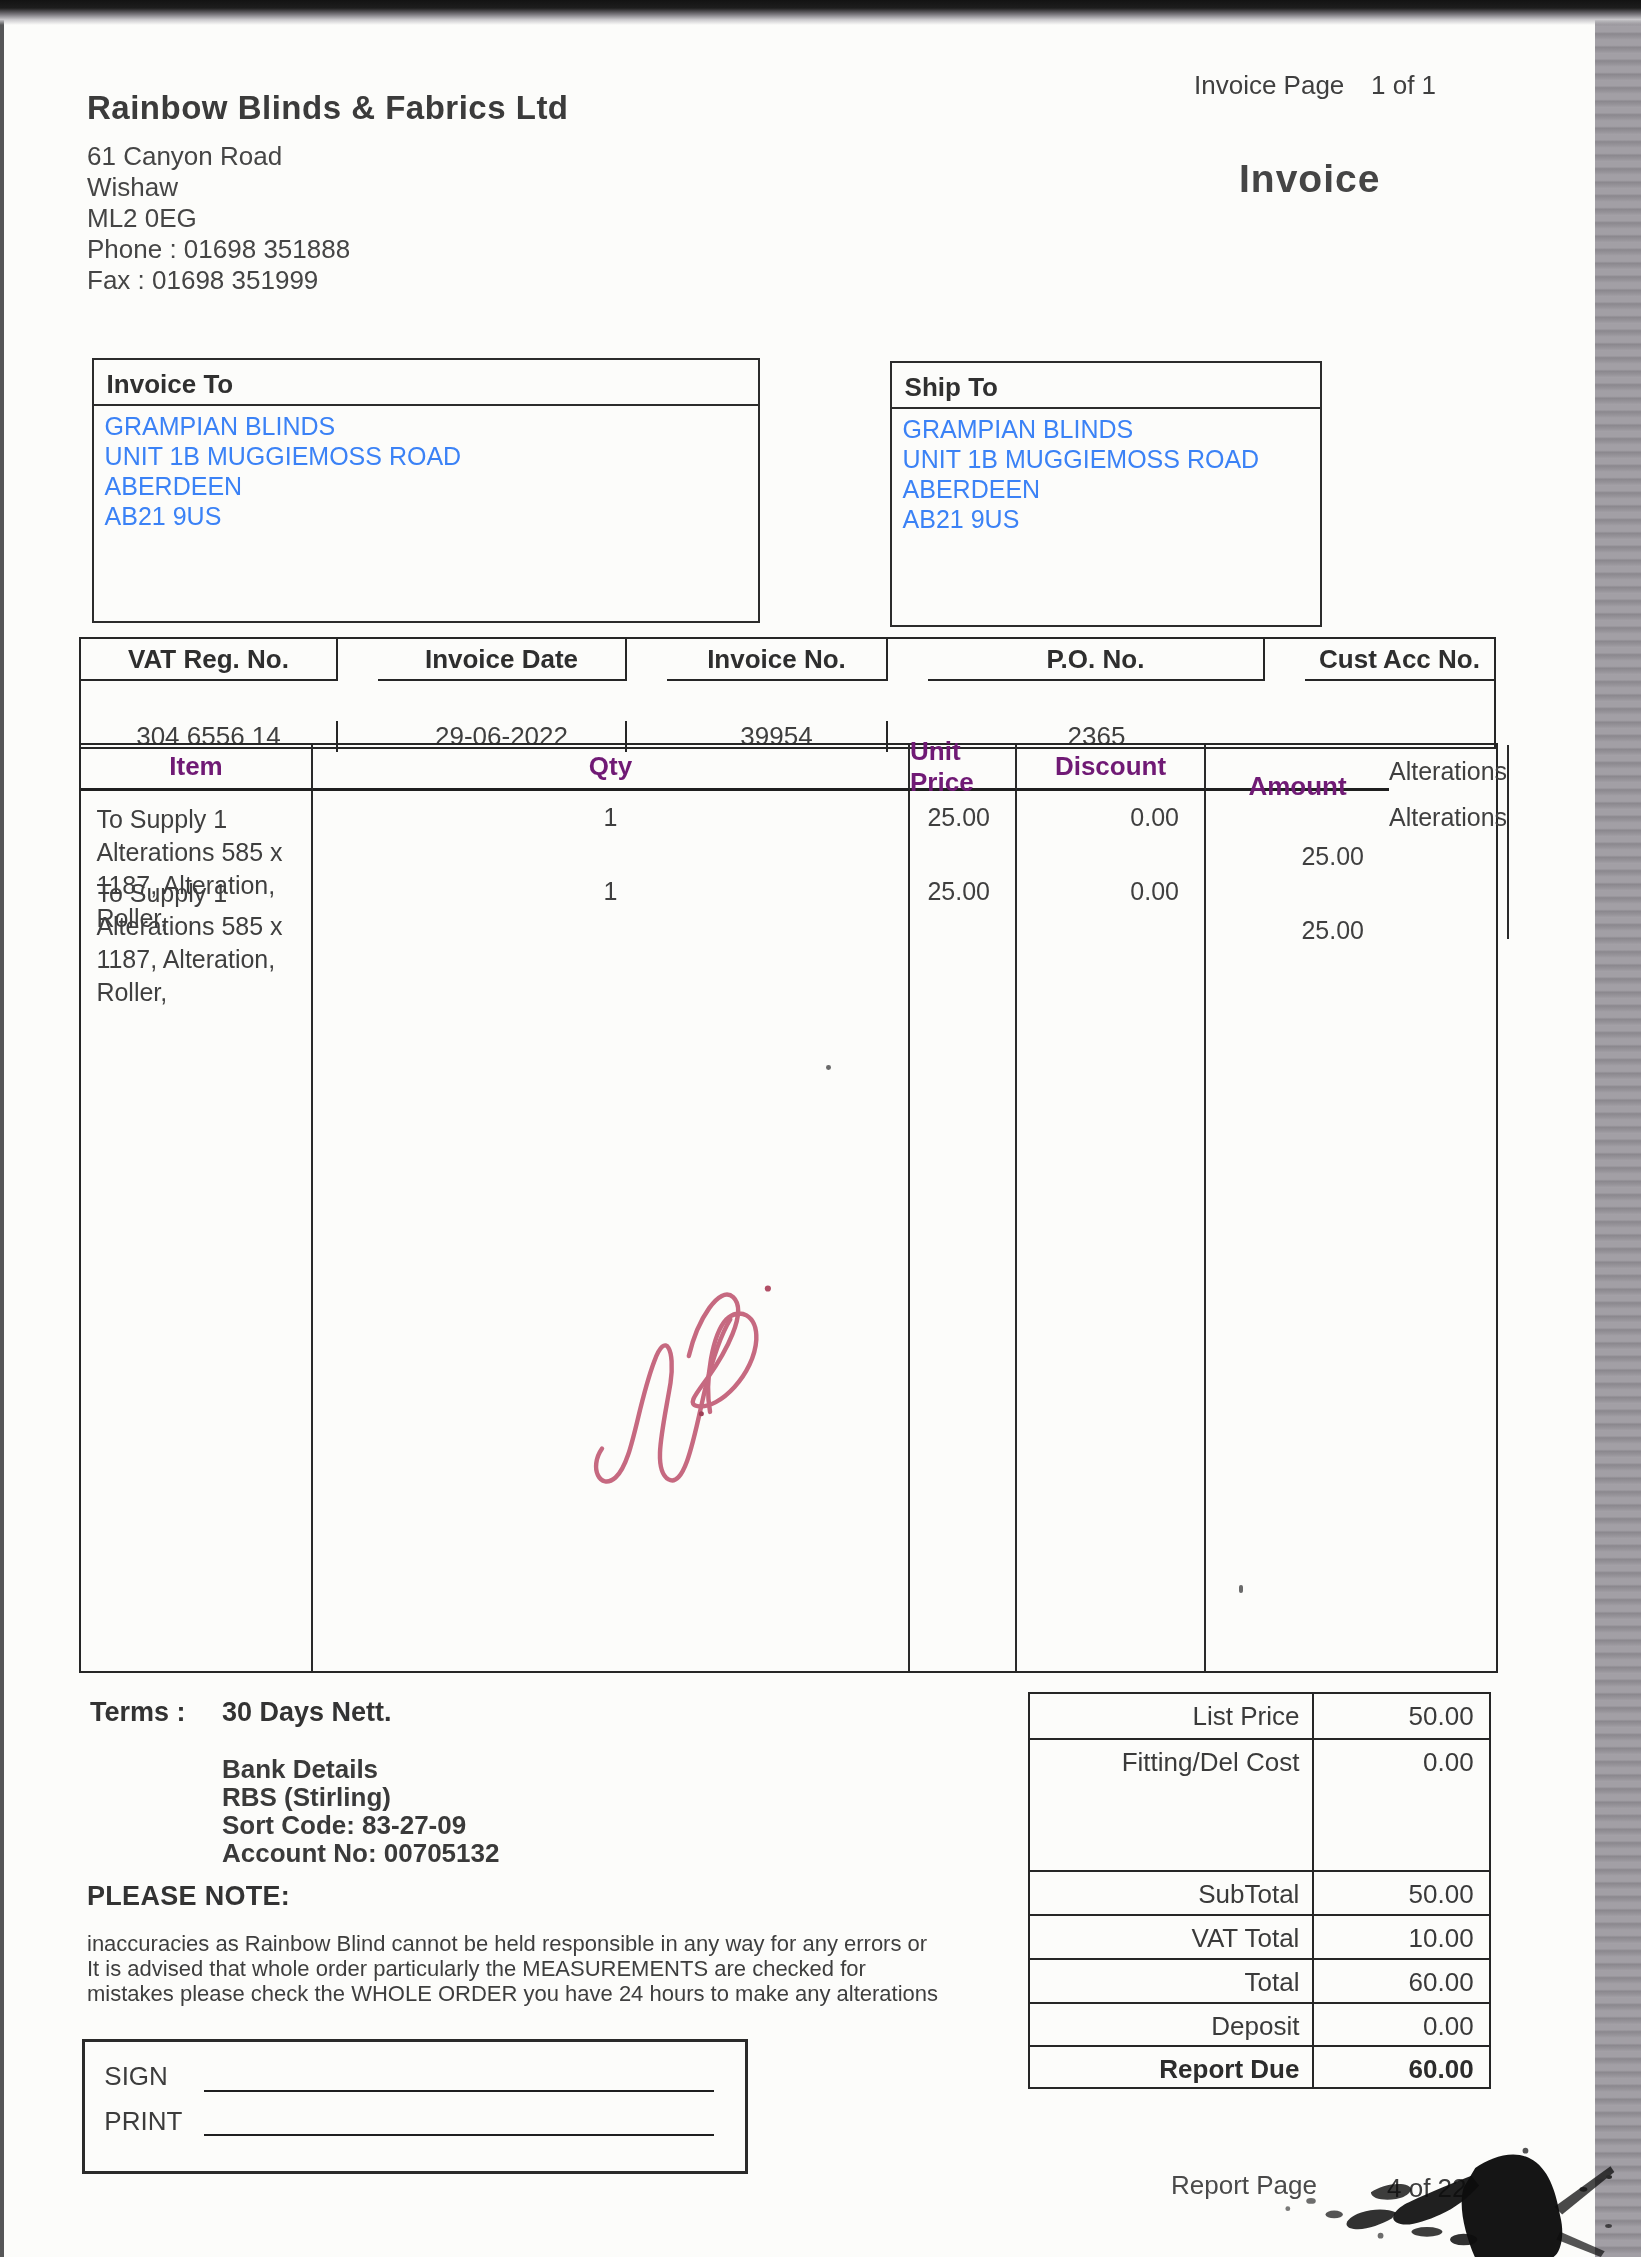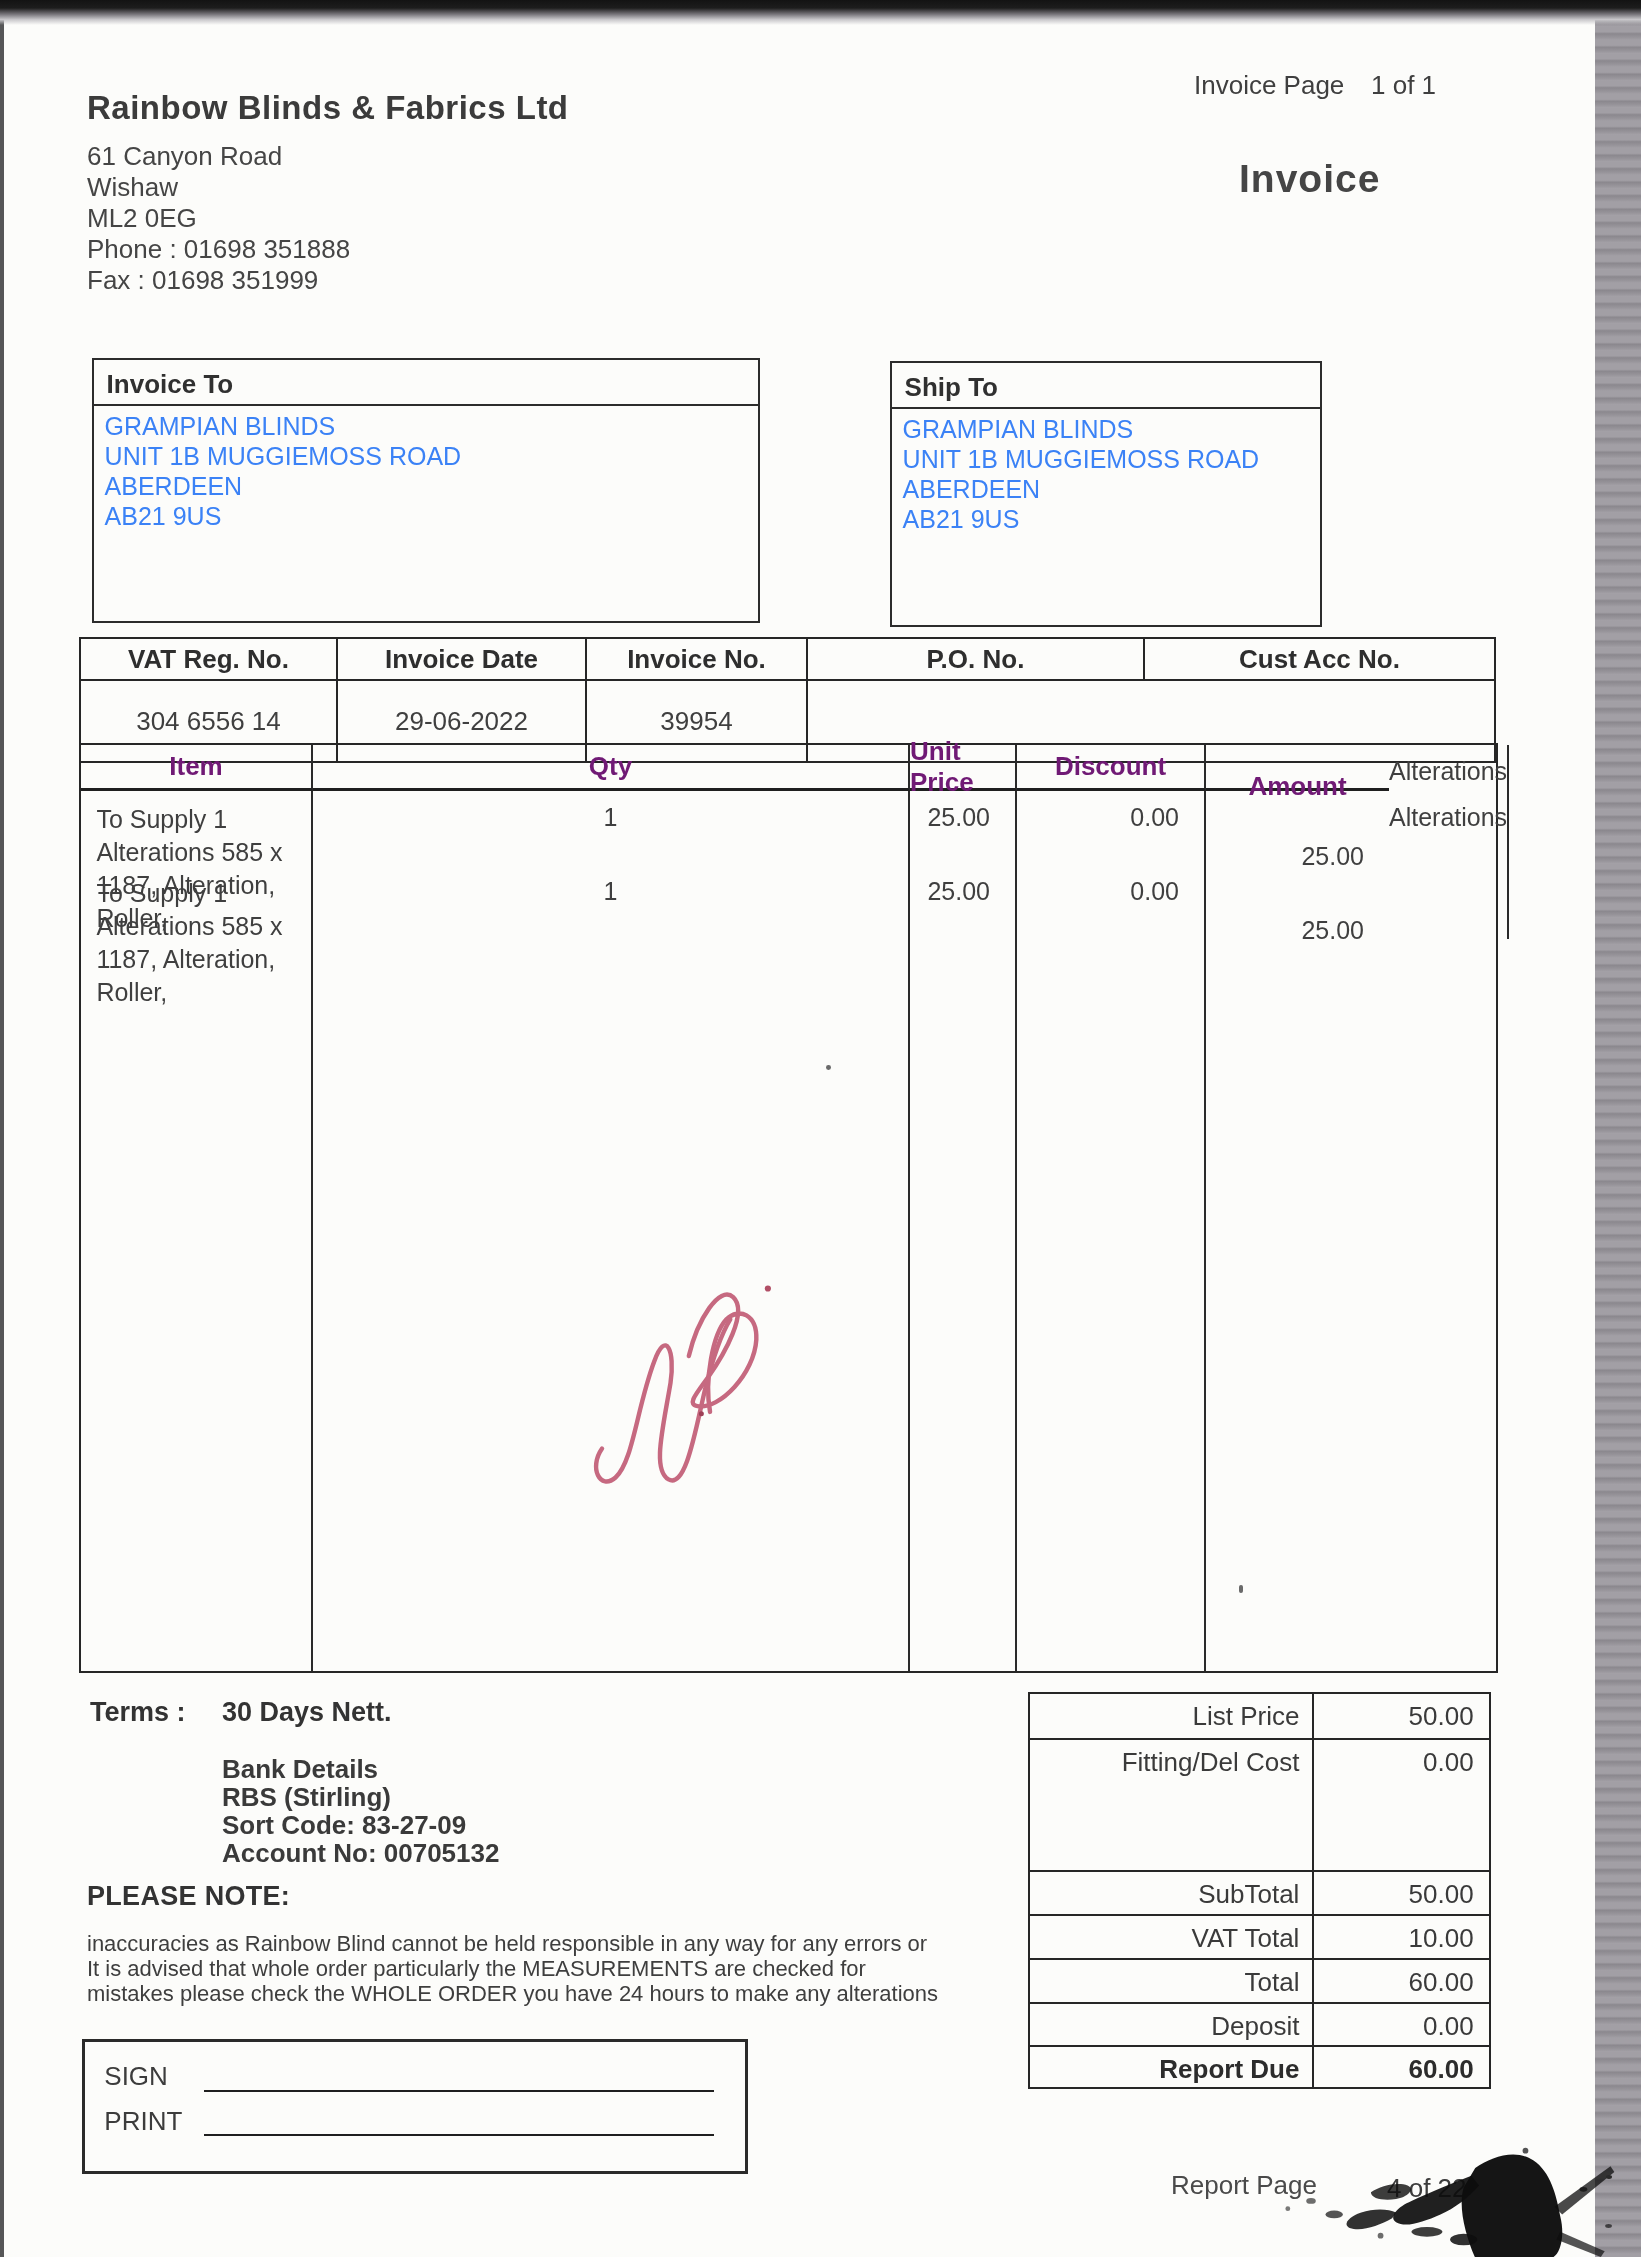--- a/index.html
+++ b/index.html
@@ -25,22 +25,22 @@
   .page-ind-val{left:1371px;top:70px;font-size:26px;color:#3f3f3f;}
   .doc-title{left:1239px;top:157px;font-size:39px;font-weight:bold;color:#454545;letter-spacing:1px;}
   
   .addr-box{border:2.9px solid #2c2c2c;box-sizing:border-box;background:transparent;}
   .box-invoice-to{left:92px;top:358px;width:668px;height:265px;}
   .box-ship-to{left:890px;top:361px;width:432px;height:266px;}
   .addr-box .bx-title{height:46px;border-bottom:2.4px solid #2c2c2c;box-sizing:border-box;
     font-size:26px;font-weight:bold;color:#303030;padding:8.7px 0 0 12.6px;}
   .addr-box .bx-lines{padding:4.8px 0 0 10.6px;font-size:25px;line-height:30px;color:#3b82f6;}
   
-  .meta-table{left:79px;top:637px;width:1417px;height:126px;border:2.9px solid #262626;box-sizing:border-box;
-    display:grid;grid-template-columns:257px 249px 221px 337px 1fr;grid-template-rows:42px 1fr;z-index:1;}
+  .meta-table{left:79px;top:637px;width:1417px;height:112px;border:2.9px solid #262626;box-sizing:border-box;
+    display:grid;grid-template-columns:257px 249px 221px 337px 1fr;grid-template-rows:42px 1fr;z-index:1;gap:40px;}
   .meta-table .c{border-right:2.4px solid #262626;box-sizing:border-box;display:flex;align-items:center;justify-content:center;}
   .meta-table .c.last{border-right:none;}
   .meta-table .h{border-bottom:2.9px solid #262626;font-weight:bold;color:#2e2e2e;font-size:26px;}
   .meta-table .v{font-size:26px;color:#3f3f3f;}
   
   .items-table{left:79px;top:743px;width:1419px;height:930px;border:2.9px solid #262626;box-sizing:border-box;
     display:grid;grid-template-columns:232px 597px 107px 189px 183px 1fr;grid-template-rows:46px 74px 74px 1fr;z-index:1;}
   .items-table .c{border-right:2.4px solid #2a2a2a;box-sizing:border-box;}
   .items-table .c.last{border-right:none;margin-top:39px;}
   .items-table .th{border-bottom:3.9px solid #1f1f1f;display:flex;align-items:center;justify-content:center;
@@ -120,20 +120,21 @@
 
 <div class="abs meta-table">
   <div class="c h">VAT Reg. No.</div>
   <div class="c h">Invoice Date</div>
   <div class="c h">Invoice No.</div>
   <div class="c h">P.O. No.</div>
   <div class="c h last">Cust Acc No.</div>
   <div class="c v">304 6556 14</div>
   <div class="c v">29-06-2022</div>
   <div class="c v">39954</div>
+  <div class="c v last">2365</div>
 </div>
 
 <div class="abs items-table">
   <div class="c th">Item</div>
   <div class="c th">Qty</div>
   <div class="c th">Unit Price</div>
   <div class="c th">Discount</div>
   <div class="c th last">Amount</div>
 
   <div class="c cell ctr">Alterations</div>

